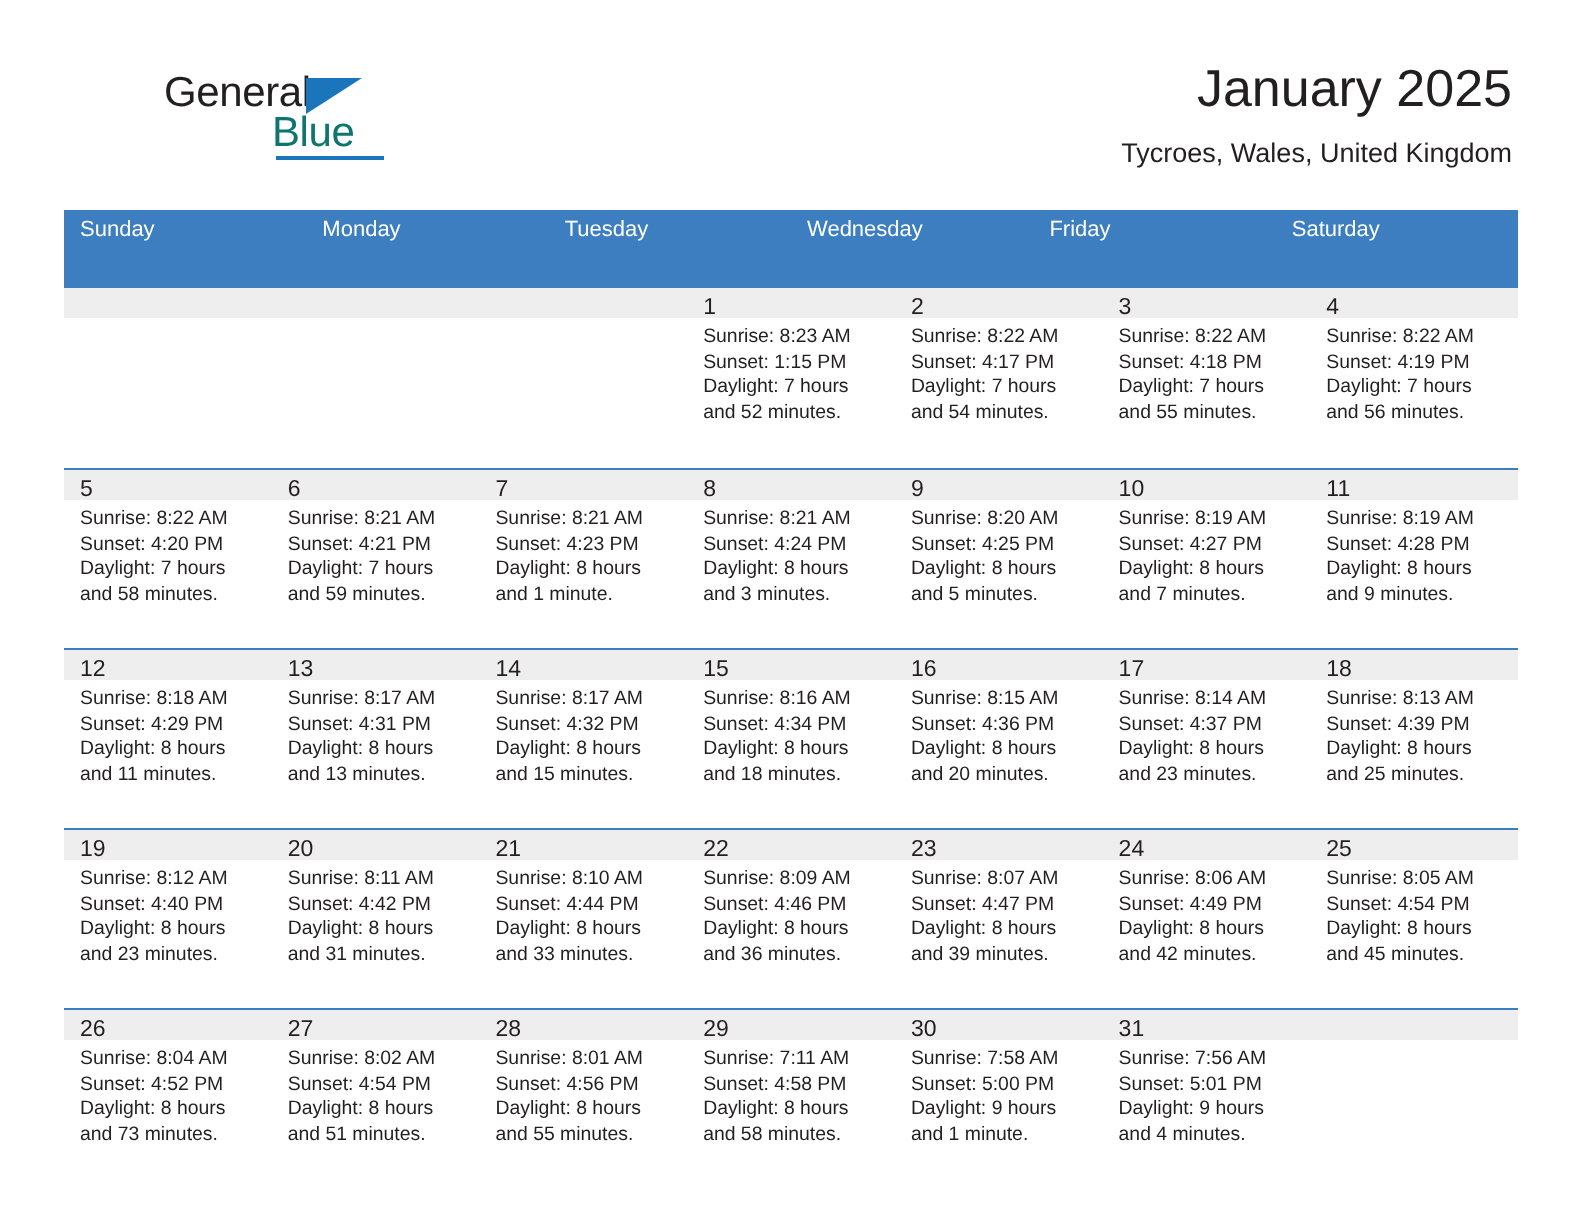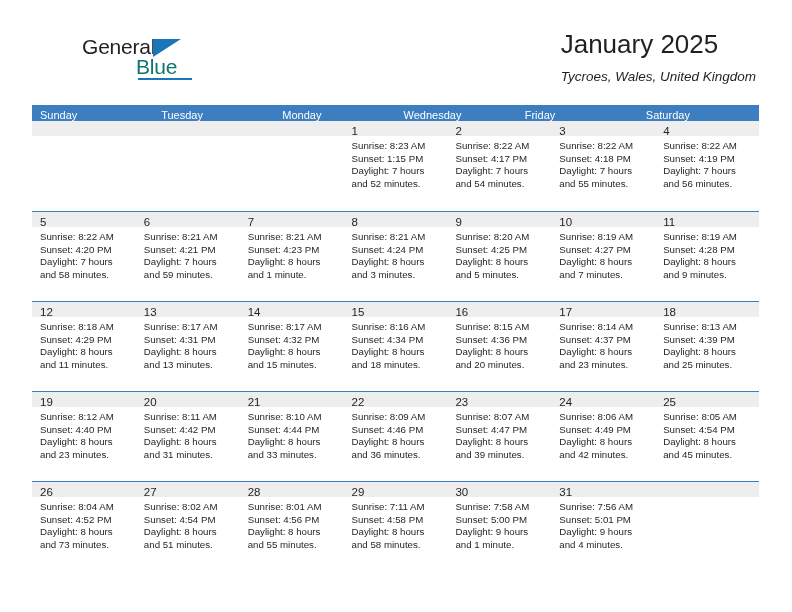--- a/index.html
+++ b/index.html
@@ -70,47 +70,47 @@
     top: 42px;
     width: 54px;
     height: 2px;
     background: #1a75bb;
   }
 
   .title-block {
     position: absolute;
     right: 36px;
     top: 28px;
+    text-align: right;
   }
   .cal-title {
     font-size: 26px;
     color: #231f20;
     line-height: 32px;
     white-space: nowrap;
   }
   .cal-subtitle {
     font-size: 13.5px;
     color: #231f20;
     line-height: 18px;
     margin-top: 8px;
     white-space: nowrap;
-    font-style: italic;
   }
 
   
   .calendar {
     position: absolute;
     left: 32px;
     top: 105px;
     width: 727px;
   }
   .weekday-row {
     display: flex;
     width: 727px;
-    height: 16px;
+    height: 39px;
     background: #3c7ebf;
   }
   .weekday {
     flex: 1 1 0;
     box-sizing: border-box;
     padding: 3px 0 0 8px;
     font-size: 11px;
     color: #ffffff;
     line-height: 15px;
     white-space: nowrap;
@@ -173,22 +173,22 @@
 
     <div class="title-block">
       <div class="cal-title">January 2025</div>
       <div class="cal-subtitle">Tycroes, Wales, United Kingdom</div>
     </div>
   </div>
 
   <div class="calendar">
     <div class="weekday-row" id="weekday-row">
         <div class="weekday">Sunday</div>
+        <div class="weekday">Monday</div>
         <div class="weekday">Tuesday</div>
-        <div class="weekday">Monday</div>
         <div class="weekday">Wednesday</div>
         <div class="weekday">Friday</div>
         <div class="weekday">Saturday</div>
       </div>
     <div id="weeks-container">
         <div class="week-row first">
           <div class="day-cell empty">
             <div class="day-num-band"><span class="day-num"></span></div>
             <div class="day-lines"></div>
           </div>

